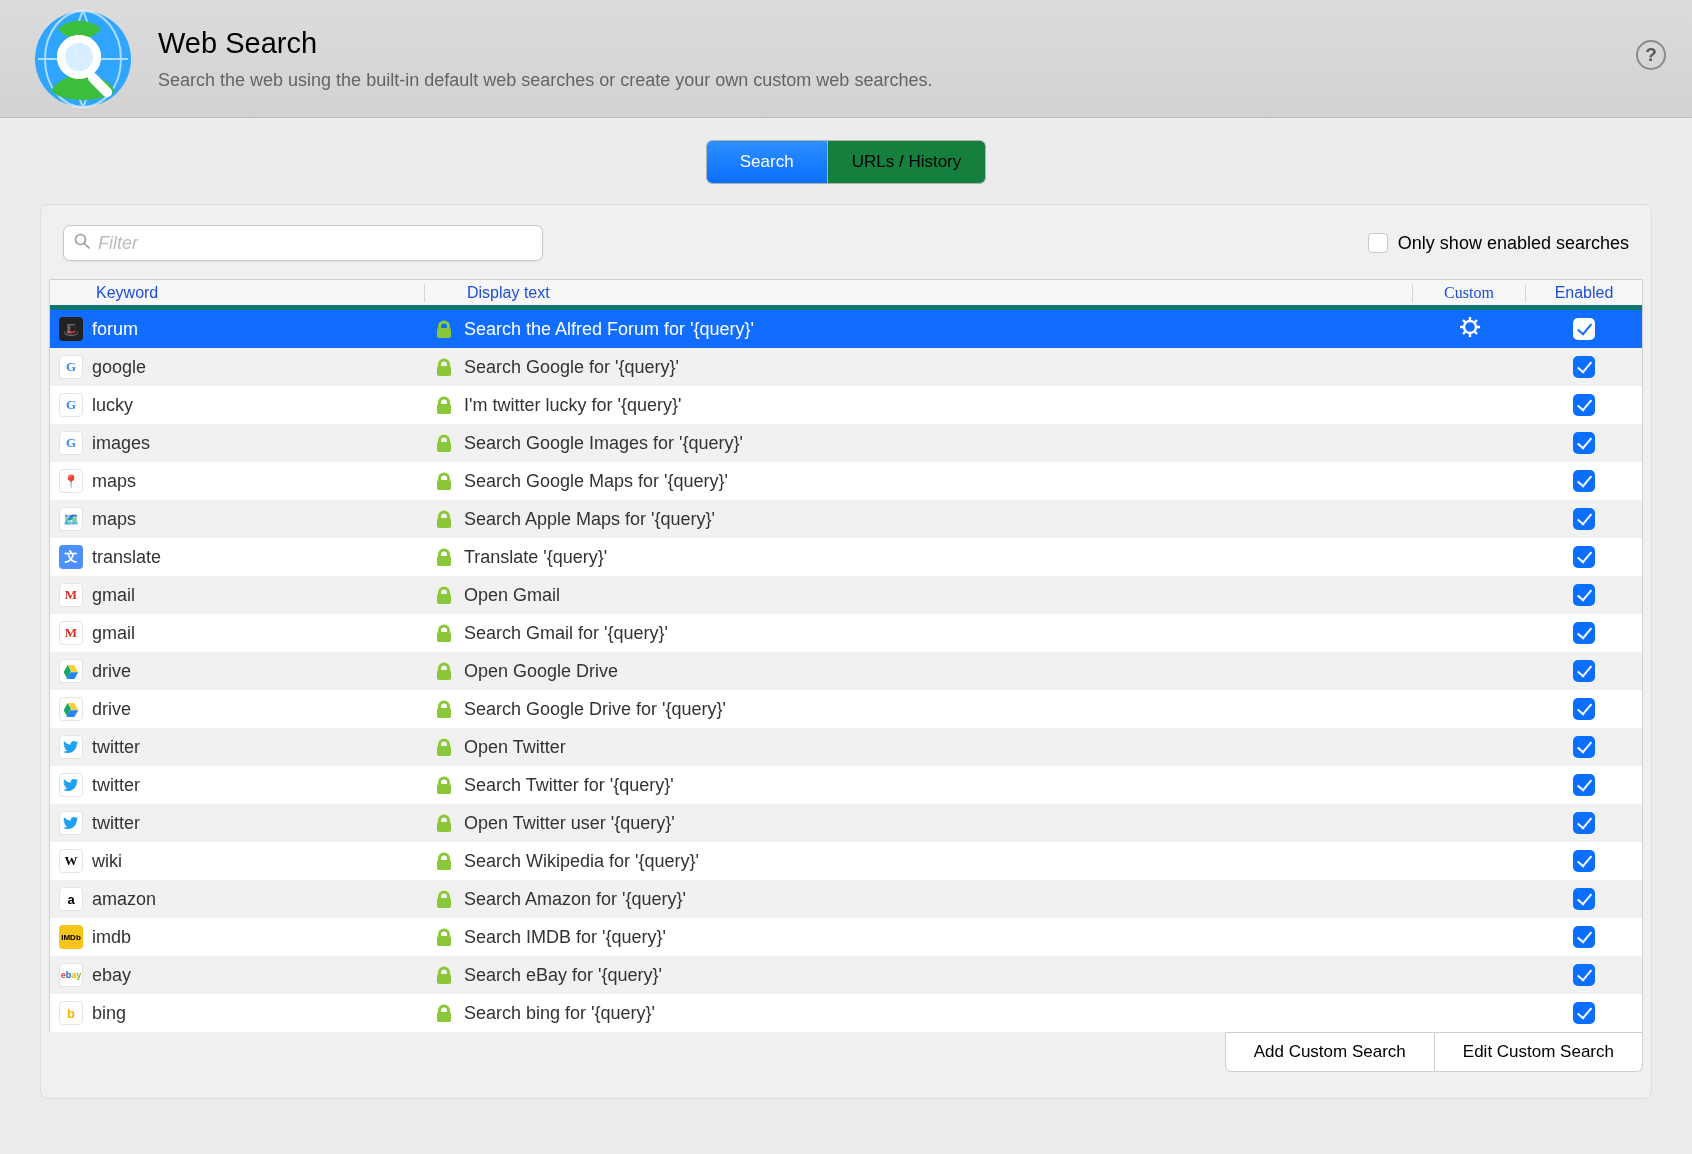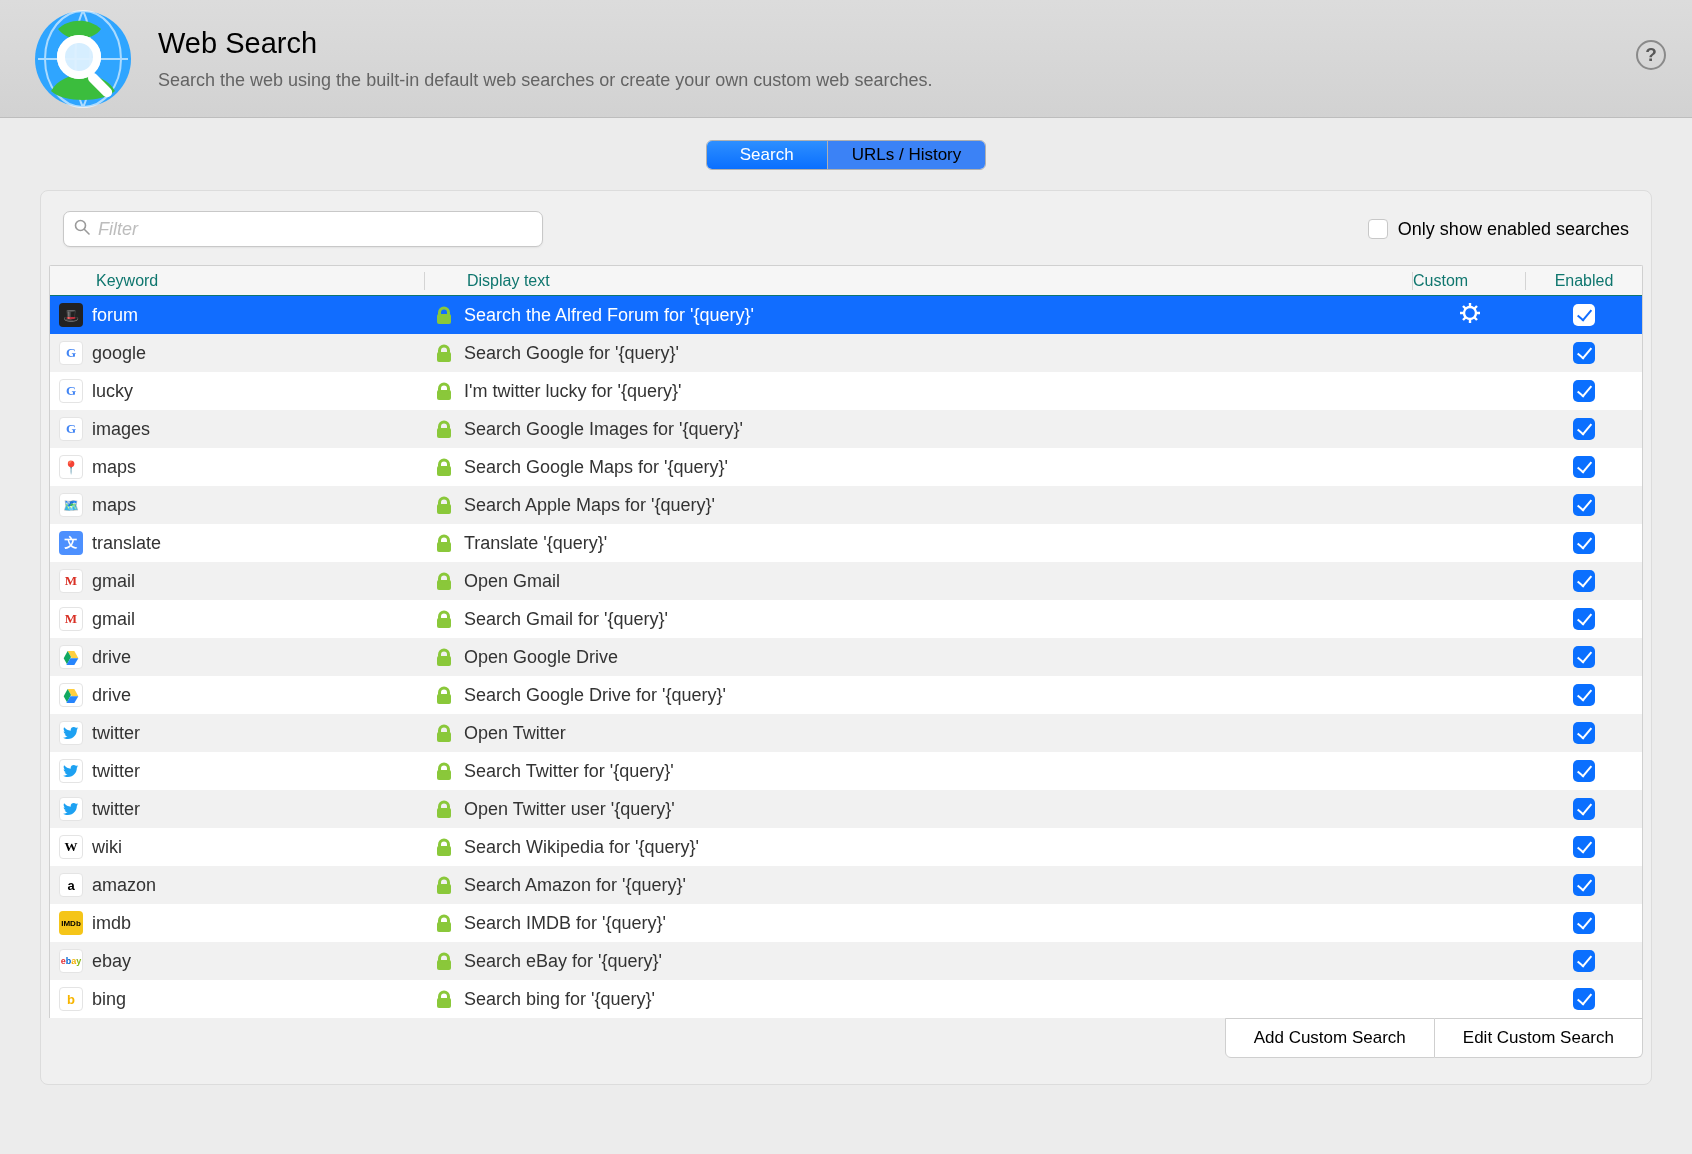--- a/index.html
+++ b/index.html
@@ -59,32 +59,32 @@
     padding: 0;
   }
 
   
   .seg-wrap {
     display:flex; justify-content:center;
     padding: 22px 0 20px 0;
   }
   .seg {
     display:flex;
-    height: 30px;
+    height: 44px;
     border-radius: 6px;
     border: 1px solid #b0b0b0;
     overflow:hidden;
     background:#fff;
   }
   .seg-btn {
     min-width: 120px;
     padding: 0 24px;
     height: 100%;
     border:none;
-    background:#3b82f6;
+    background:#15803d;
     font-size: 17px;
     cursor:pointer;
     color:#000;
     display:flex; align-items:center; justify-content:center;
   }
   .seg-btn + .seg-btn { border-left:1px solid #b0b0b0; }
   .seg-btn.active {
     background: linear-gradient(#2d8fff, #0a6fff);
     color:#fff;
   }
@@ -144,31 +144,31 @@
     border-top: 1px solid #d0d0d0;
     border-left: 1px solid #d0d0d0;
     border-right: 1px solid #d0d0d0;
     background:#fff;
     border-radius: 2px 2px 0 0;
     overflow:hidden;
   }
   .thead {
     display:flex;
     font-size: 16px;
-    color:#0f766e;
+    color:#1d4ed8;
     background:#f6f6f6;
-    border-bottom:1px solid #0f766e;
+    border-bottom:5px solid #0f766e;
     height: 30px;
     align-items:center;
   }
   .col-icon   { width: 42px; flex:0 0 42px; }
   .col-key    { width: 332px; flex:0 0 332px; padding-left:4px;}
   .col-lock   { width: 40px;  flex:0 0 40px; }
   .col-text   { flex: 1; padding-left:2px;}
-  .col-custom { width: 112px; flex:0 0 112px; text-align:left;}
+  .col-custom { width: 112px; flex:0 0 112px; text-align:center;font-family:Liberation Serif, serif;}
   .col-en     { width: 116px; flex:0 0 116px; text-align:center;}
   .thead .sep {
     width:1px; height:18px; background:#d4d4d4;
     align-self:center;
   }
 
   .tbody {
     max-height: 740px;
     overflow: hidden;
   }

